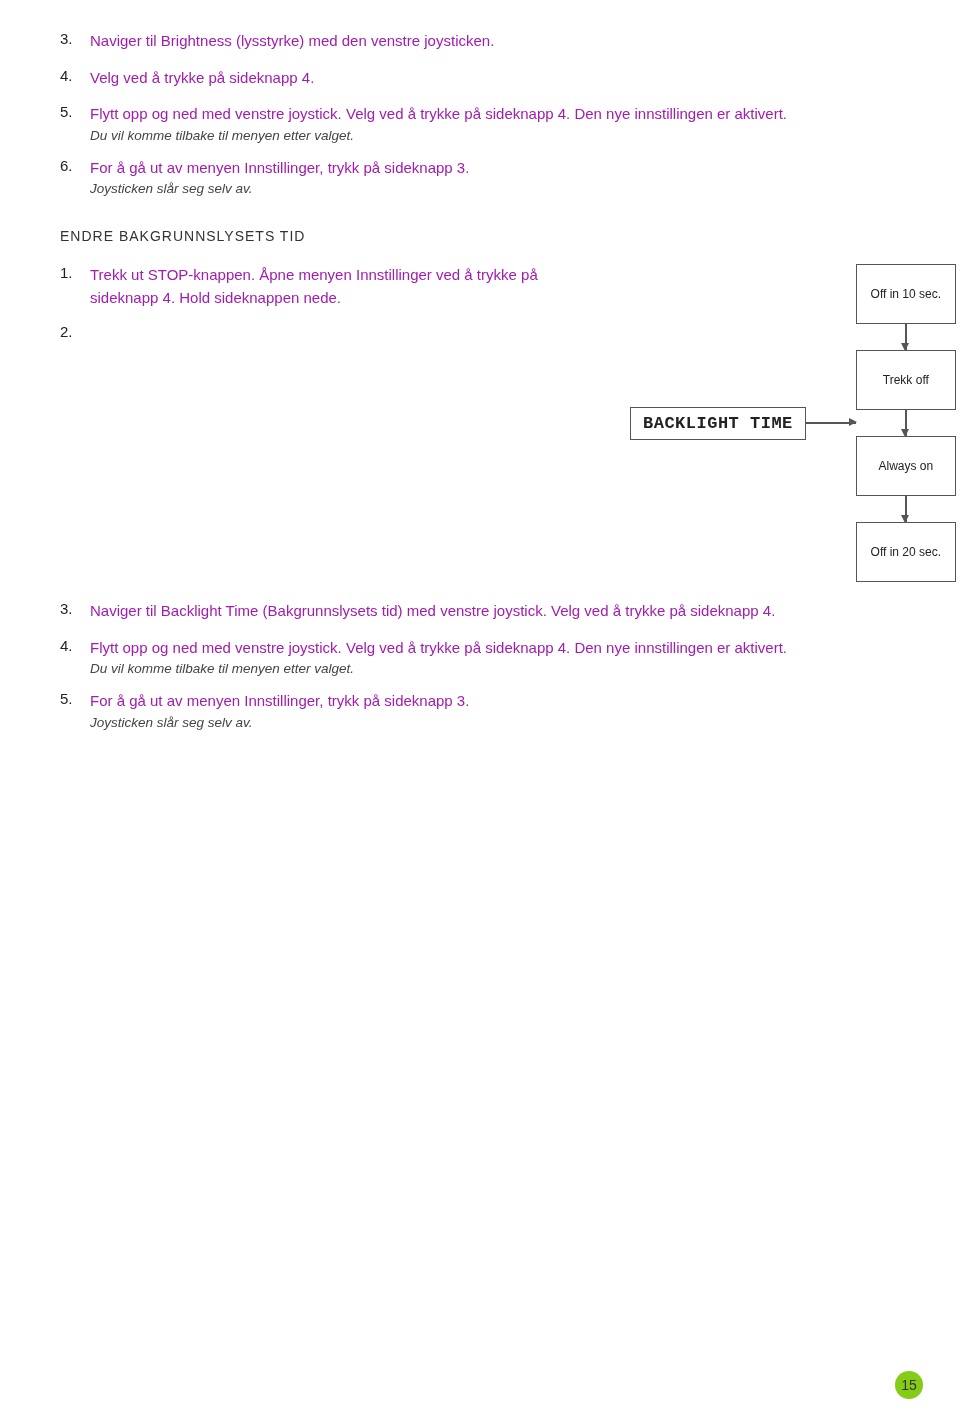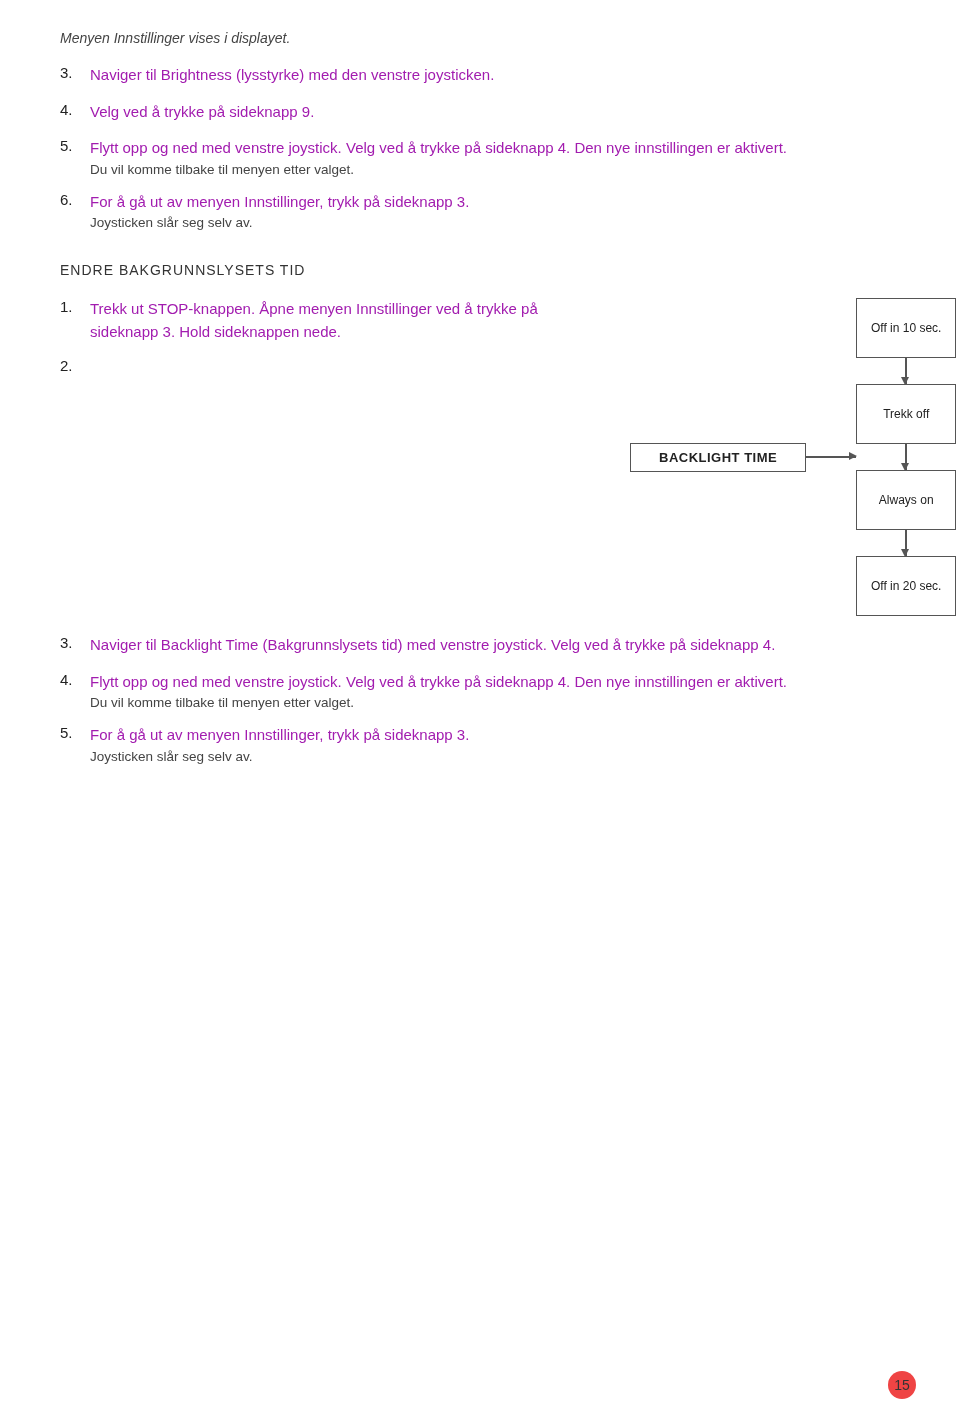--- a/index.html
+++ b/index.html
@@ -43,42 +43,43 @@
       flex: 1;
     }
 
     .numbered-item .content .main-text {
       font-size: 15px;
       color: #a21caf;
       line-height: 1.5;
     }
 
     .numbered-item .content .sub-italic {
+      font-style: italic;
       font-size: 13.5px;
       color: #444;
       margin-top: 2px;
     }
 
     .section-header {
       font-size: 14px;
       font-weight: normal;
       letter-spacing: 1px;
       color: #333;
       text-transform: uppercase;
       margin: 32px 0 20px 0;
       border-top: none;
     }
 
     .page-number {
       position: absolute;
       bottom: 24px;
-      right: 44px;
+      right: 37px;
       font-size: 14px;
       color: #333;
-      background: #ef4444;
+      background: #84cc16;
       border-radius: 50%;
       width: 28px;
       height: 28px;
       display: flex;
       align-items: center;
       justify-content: center;
     }
 
     .two-col-diagram {
       display: flex;
@@ -99,26 +100,27 @@
     }
 
     .chart-top-row {
       display: flex;
       align-items: center;
       gap: 0;
     }
 
     .chart-main-box {
       border: 1.5px solid #555;
-      padding: 6px 28px;
-      font-size: 13px;
+      padding: 6px 12px;
+      font-size: 17px;
       font-weight: bold;
       letter-spacing: 0.5px;
       color: #222;
       white-space: nowrap;
+      font-family: Liberation Mono, monospace;
     }
 
     .h-arrow {
       width: 50px;
       height: 1.5px;
       background: #555;
       position: relative;
     }
 
     .h-arrow::after {
@@ -162,33 +164,32 @@
       display: flex;
       flex-direction: column;
       align-items: center;
     }
   </style>
 </head>
 <body>
 
 <div class="page-container">
 
-  <p class="intro-text">Menyen Innstillinger vises i displayet.</p>
 
   <div>
     <div class="numbered-item">
       <span class="num">3.</span>
       <div class="content">
         <div class="main-text">Naviger til Brightness (lysstyrke) med den venstre joysticken.</div>
       </div>
     </div>
     <div class="numbered-item">
       <span class="num">4.</span>
       <div class="content">
-        <div class="main-text">Velg ved å trykke på sideknapp 9.</div>
+        <div class="main-text">Velg ved å trykke på sideknapp 4.</div>
       </div>
     </div>
     <div class="numbered-item">
       <span class="num">5.</span>
       <div class="content">
         <div class="main-text">Flytt opp og ned med venstre joystick. Velg ved å trykke på sideknapp 4. Den nye innstillingen er aktivert.</div>
         <div class="sub-italic">Du vil komme tilbake til menyen etter valget.</div>
       </div>
     </div>
     <div class="numbered-item">
@@ -200,21 +201,21 @@
     </div>
   </div>
 
   <div class="section-header">ENDRE BAKGRUNNSLYSETS TID</div>
 
   <div class="two-col-diagram">
     <div class="text-col">
       <div class="numbered-item">
         <span class="num">1.</span>
         <div class="content">
-          <div class="main-text">Trekk ut STOP-knappen. Åpne menyen Innstillinger ved å trykke på sideknapp 3. Hold sideknappen nede.</div>
+          <div class="main-text">Trekk ut STOP-knappen. Åpne menyen Innstillinger ved å trykke på sideknapp 4. Hold sideknappen nede.</div>
         </div>
       </div>
       <div class="numbered-item">
         <span class="num">2.</span>
         <div class="content">
         </div>
       </div>
     </div>
 
     <div class="chart-col">

